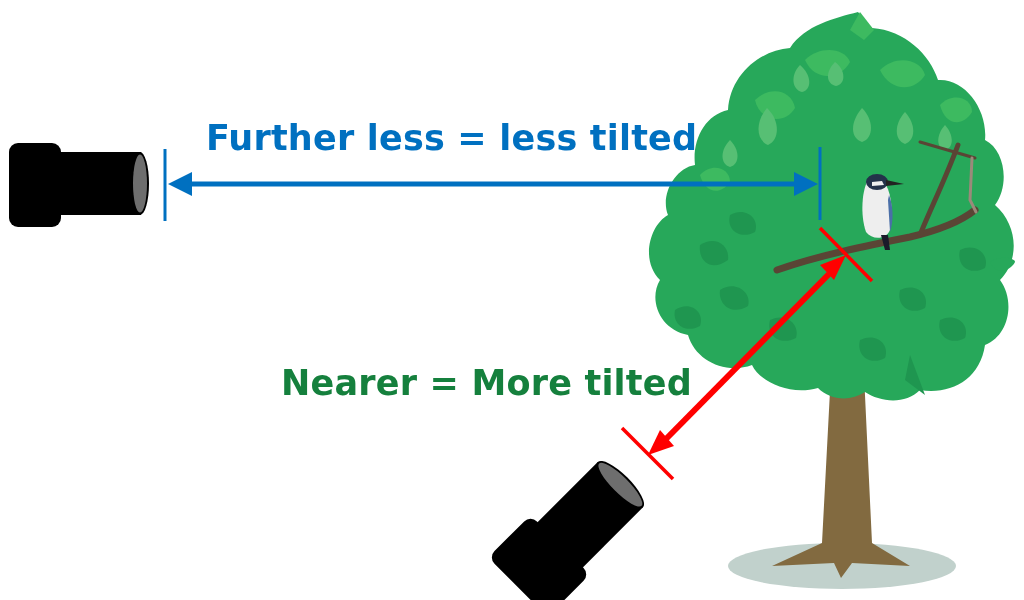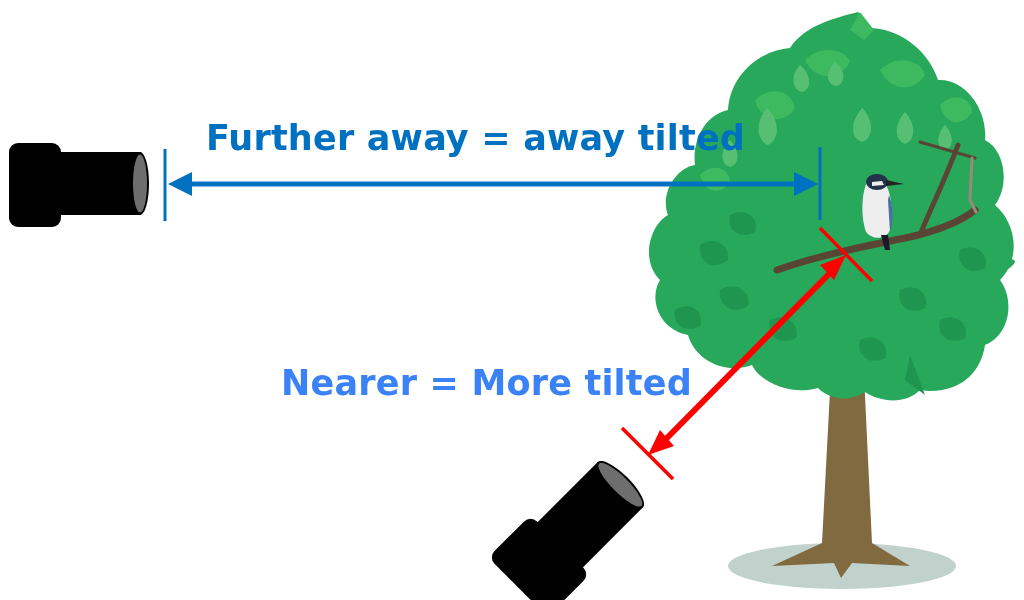--- a/index.html
+++ b/index.html
@@ -119,14 +119,14 @@
 
   <g>
     <line x1="622" y1="428" x2="673" y2="479" stroke="#ff0000" stroke-width="3.5"></line>
     <line x1="820" y1="228" x2="872" y2="281" stroke="#ff0000" stroke-width="3.5"></line>
     <line x1="665" y1="440" x2="829" y2="274" stroke="#ff0000" stroke-width="6"></line>
     <path d="M648,455 L660,430 L674,446 Z" fill="#ff0000"></path>
     <path d="M846,255 L834,280 L820,265 Z" fill="#ff0000"></path>
   </g>
 </svg>
 
-<div id="label-far" class="label" style="color:#0070c0;">Further away = away tilted</div>
-<div id="label-near" class="label" style="color:#3b82f6;">Nearer = More tilted</div>
+<div id="label-far" class="label" style="color:#0070c0;">Further less = less tilted</div>
+<div id="label-near" class="label" style="color:#15803d;">Nearer = More tilted</div>
 
 </body></html>

